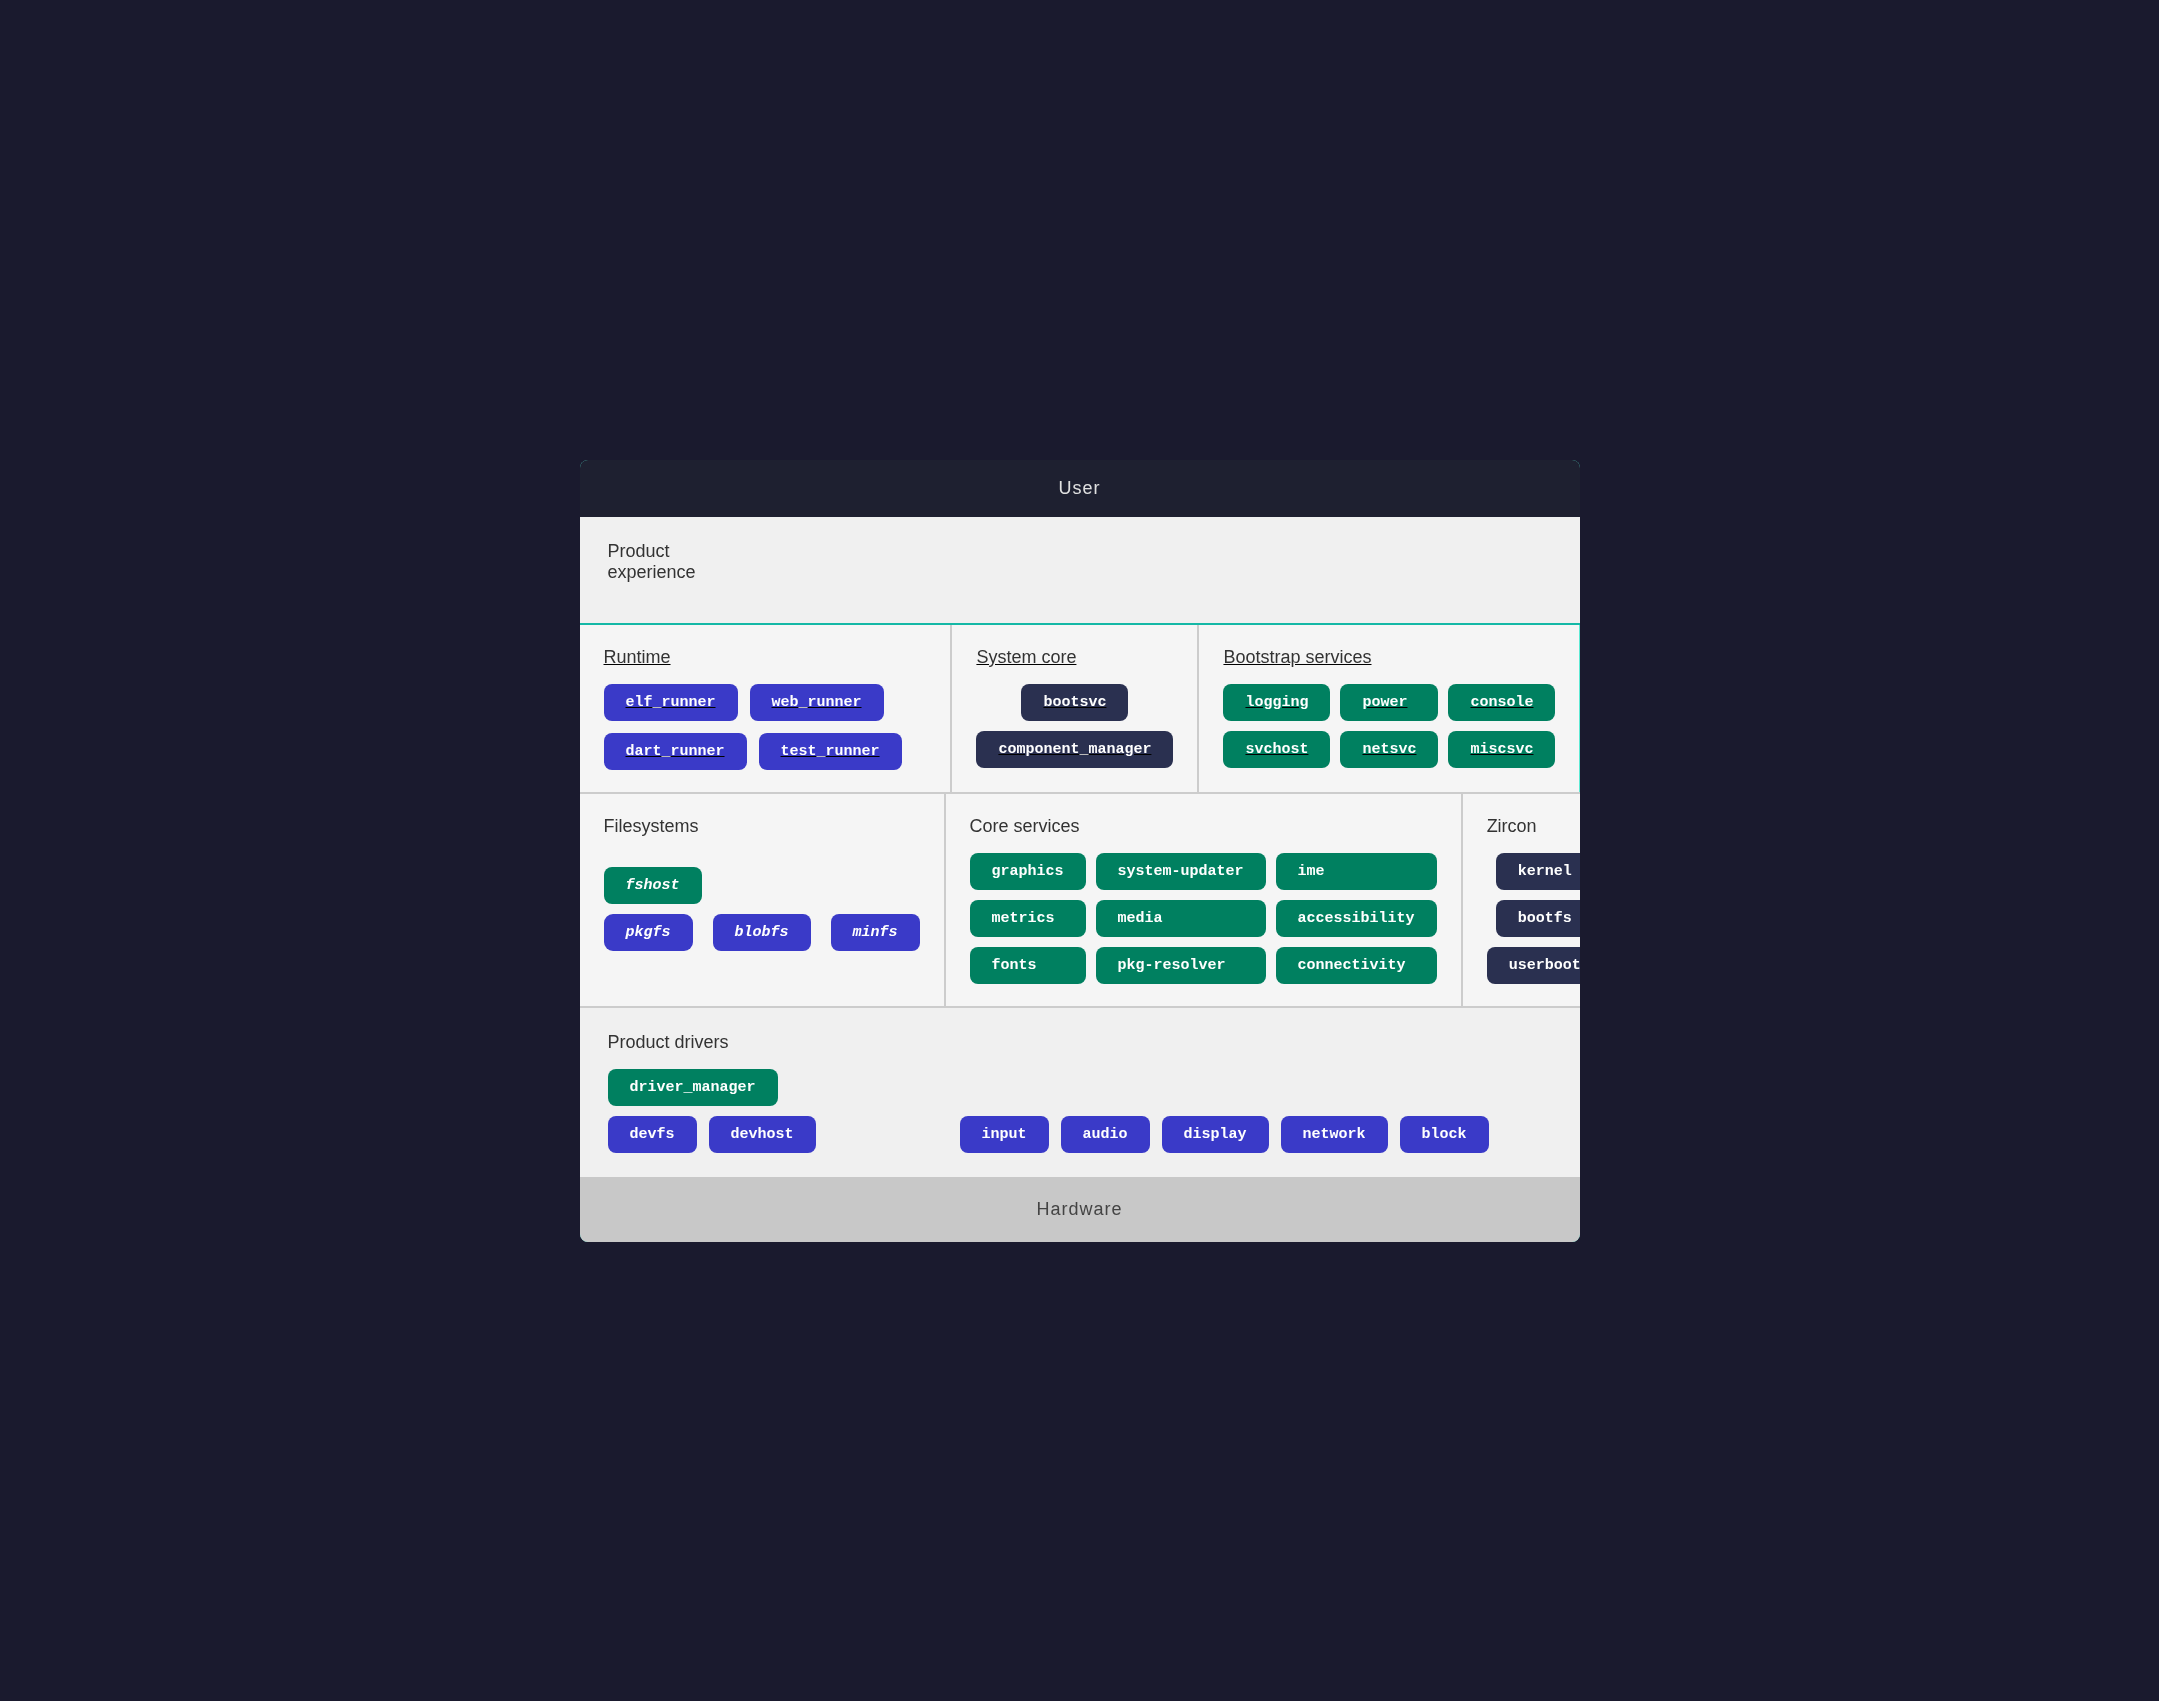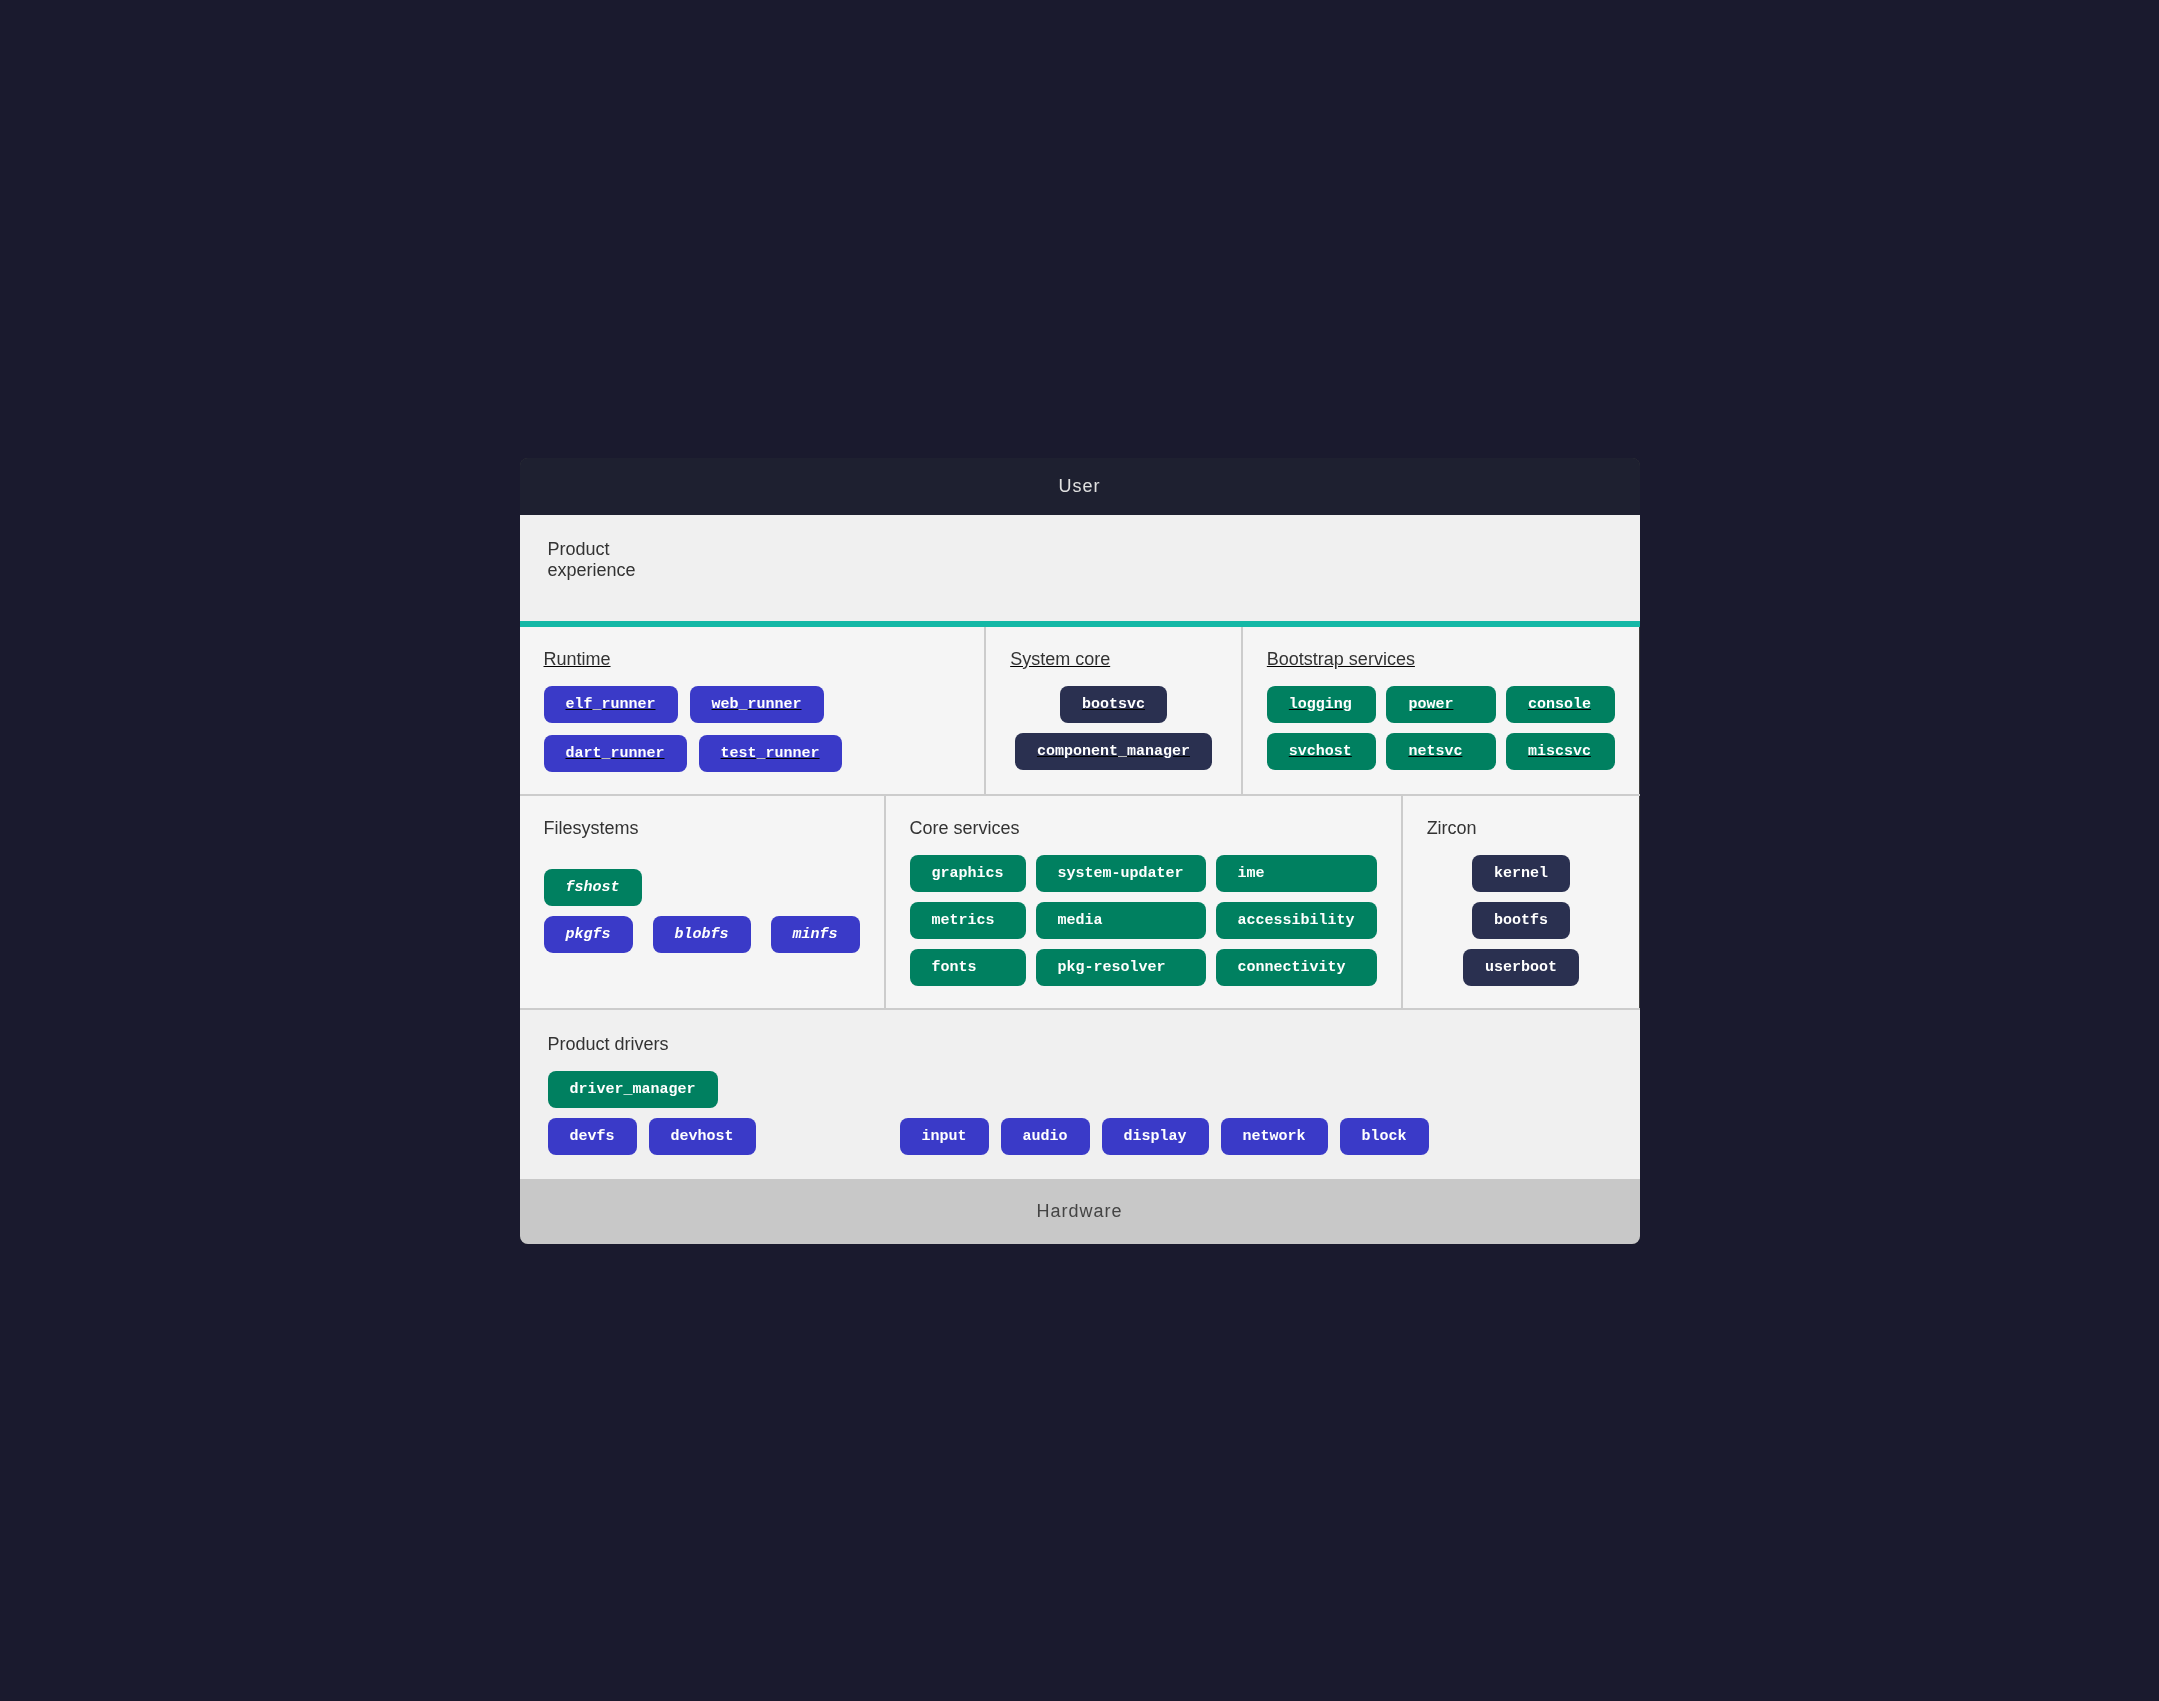--- a/index.html
+++ b/index.html
@@ -6,22 +6,22 @@
     body {
       background: #1a1a2e;
       font-family: 'Segoe UI', Arial, sans-serif;
       display: flex;
       justify-content: center;
       align-items: center;
       min-height: 100vh;
       padding: 20px;
     }
     .main-container {
-      width: 1120px;
-      background: #404040;
+      width: 1000px;
+      background: #5eead4;
       border-radius: 8px;
       overflow: hidden;
     }
     .user-bar {
       background: #1e2030;
       color: #e0e0e0;
       text-align: center;
       padding: 18px;
       font-size: 18px;
       letter-spacing: 1px;
@@ -37,21 +37,21 @@
     .section-label {
       font-size: 18px;
       color: #333;
       margin-bottom: 16px;
       font-weight: 400;
     }
     
     .product-experience {
       background: #f0f0f0;
       padding: 24px 28px;
-      border-bottom: 6px solid #14b8a6;
+      border-bottom: 2px solid #14b8a6;
     }
     .chips-row {
       display: flex;
       flex-wrap: wrap;
       gap: 12px;
       margin-top: 8px;
     }
     .chip {
       padding: 10px 22px;
       border-radius: 8px;

